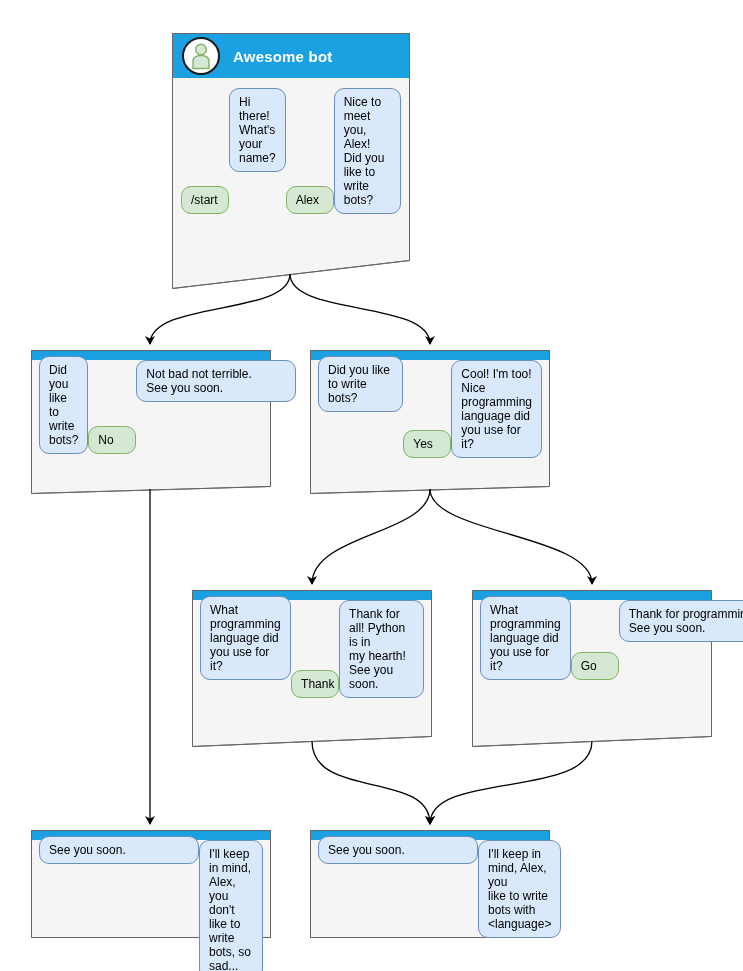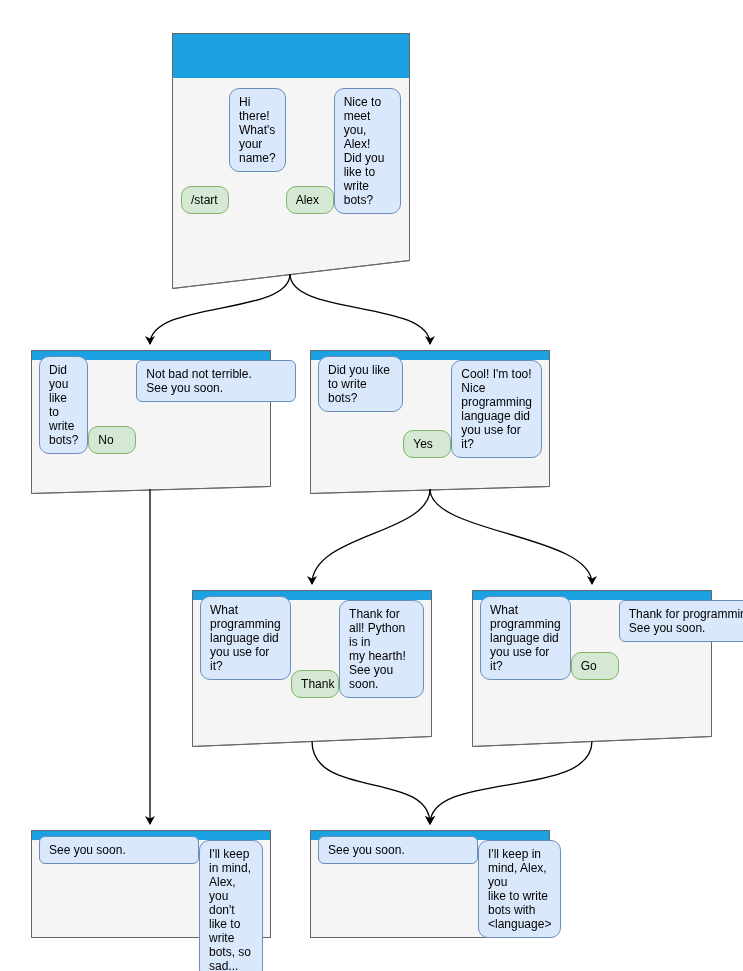--- a/index.html
+++ b/index.html
@@ -45,36 +45,45 @@
     font-size:12px;line-height:14px;white-space:pre-line;width:max-content;max-width:220px;
   }
   .bubble.bot{
     background:var(--bot-bubble-fill);border:1px solid var(--bot-bubble-border);
     align-self:flex-start;
   }
   .bubble.user{
     background:var(--user-bubble-fill);border:1px solid var(--user-bubble-border);
     align-self:flex-end;min-width:48px;
   }
-  .bubble.w160{min-width:160px;border-radius:6px;}
+  .bubble.w160{min-width:160px;}
   .connectors{position:absolute;left:0;top:0;z-index:10;pointer-events:none;}
   .edge{fill:none;stroke:var(--connector-color);stroke-width:1.3;}
   .arrow-head{fill:var(--connector-color);}
 </style>
 </head>
 <body>
 
 <div class="canvas">
 
   <div class="window" style="left:172px;top:33px;width:238px;height:256px">
     <svg class="shape" viewBox="0 0 238 256">
       <polygon class="win-poly" points="0.5,0.5 237.5,0.5 237.5,227.5 0.5,255.5"></polygon>
       <rect class="bar-rect" x="1" y="1" width="236" height="44"></rect>
       <polygon class="win-outline" points="0.5,0.5 237.5,0.5 237.5,227.5 0.5,255.5"></polygon>
     </svg>
+    <div class="main-header">
+      <div class="avatar">
+        <svg width="24" height="28" viewBox="0 0 24 28">
+          <circle class="person" cx="12" cy="7.5" r="5.3"></circle>
+          <path class="person" d="M4,26.5 L4,19.5 Q4,13.5 12,13.5 Q20,13.5 20,19.5 L20,26.5 Z"></path>
+        </svg>
+      </div>
+      <div class="win-title">Awesome bot</div>
+    </div>
     <div class="messages main-msgs">
       <div class="bubble user">/start</div>
       <div class="bubble bot">Hi there!
 What's your name?</div>
       <div class="bubble user">Alex</div>
       <div class="bubble bot">Nice to meet you, Alex!
 Did you like to write bots?</div>
     </div>
   </div>
 

